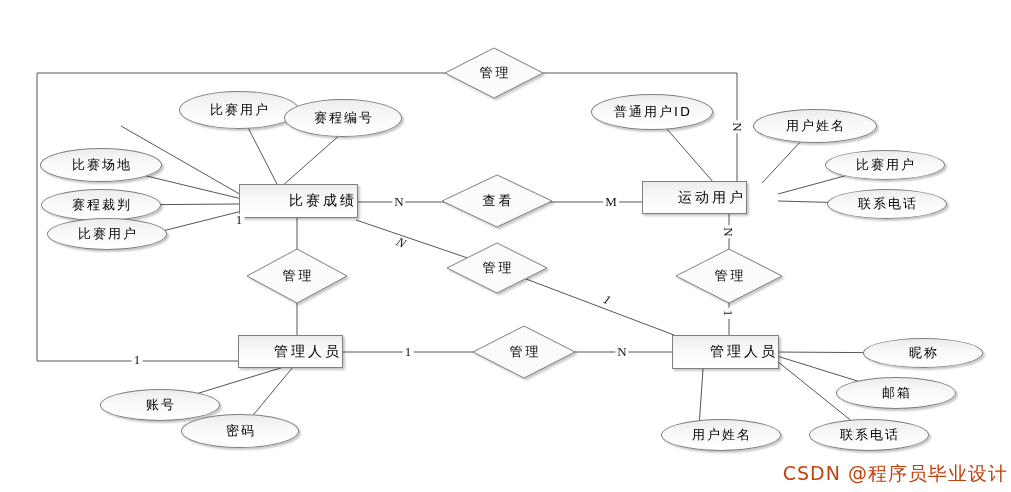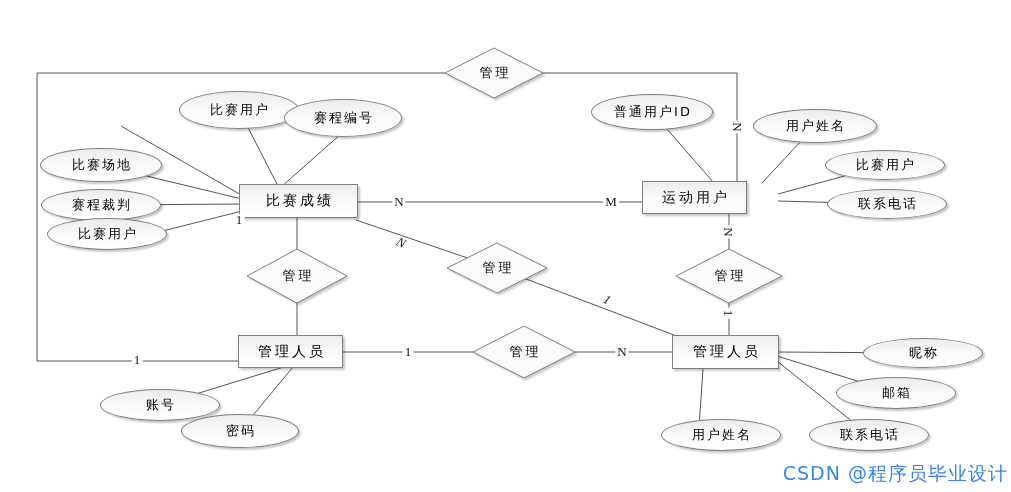--- a/index.html
+++ b/index.html
@@ -14,21 +14,21 @@
   svg.wires line, svg.wires polyline{stroke:#565656;stroke-width:1;fill:none;}
 
   .shape{
     position:absolute;box-sizing:border-box;z-index:2;
     border:1px solid #7f7f7f;
     background:linear-gradient(180deg,#ececec 0%,#f9f9f9 45%,#ffffff 100%);
     box-shadow:2px 2px 2px rgba(0,0,0,0.22);
     display:flex;align-items:center;justify-content:center;
     color:#000;
   }
-  .entity{font-size:14px;letter-spacing:3px;text-indent:3px;}
+  .entity{font-size:14px;letter-spacing:3px;text-indent:3px;justify-content:flex-end;}
   .ellipse{border-radius:50%;font-size:13px;letter-spacing:2px;text-indent:2px;}
 
   .diamond{position:absolute;z-index:2;}
   .diamond svg{position:absolute;left:0;top:0;overflow:visible;filter:drop-shadow(2px 2px 1px rgba(0,0,0,0.22));}
   .diamond polygon{fill:#fbfbfb;stroke:#7f7f7f;stroke-width:1;}
   .dlabel{
     position:absolute;left:0;top:0;right:0;bottom:0;
     display:flex;align-items:center;justify-content:center;
     font-size:13px;letter-spacing:3px;text-indent:3px;color:#000;
   }
@@ -40,21 +40,21 @@
     font-size:13px;line-height:12px;
     color:#141414;background:#ffffff;padding:0 2px;
     white-space:nowrap;
   }
   .rot90{transform:translate(-50%,-50%) rotate(90deg);}
   .rot27{transform:translate(-50%,-50%) rotate(27deg);font-style:italic;}
 
   .watermark{
     position:absolute;z-index:4;
     right:3px;top:461px;
-    font-size:19px;color:#3b82f6;
+    font-size:19px;color:#c2410c;
     font-family:"DejaVu Sans",sans-serif;
     letter-spacing:1px;
   }
 </style>
 </head>
 <body>
 
 <div id="canvas">
 
   <svg class="wires" width="1011" height="492" viewBox="0 0 1011 492">
@@ -98,20 +98,26 @@
   </div>
   <div class="shape entity" style="left:672px;top:335px;width:107px;height:34px">
     <span>管理人员</span>
   </div>
 
   <div class="diamond" style="left:445px;top:48px;width:98px;height:50px">
     <svg width="98" height="50" viewBox="0 0 98 50">
         <polygon points="0,25 49,0 98,25 49,50"></polygon>
       </svg>
     <span class="dlabel">管理</span>
+  </div>
+  <div class="diamond" style="left:442px;top:175px;width:110px;height:52px">
+    <svg width="110" height="52" viewBox="0 0 110 52">
+        <polygon points="0,26 55,0 110,26 55,52"></polygon>
+      </svg>
+    <span class="dlabel">查看</span>
   </div>
   <div class="diamond" style="left:447px;top:243px;width:100px;height:50px">
     <svg width="100" height="50" viewBox="0 0 100 50">
         <polygon points="0,25 50,0 100,25 50,50"></polygon>
       </svg>
     <span class="dlabel">管理</span>
   </div>
   <div class="diamond" style="left:247px;top:249px;width:100px;height:54px">
     <svg width="100" height="54" viewBox="0 0 100 54">
         <polygon points="0,27 50,0 100,27 50,54"></polygon>

